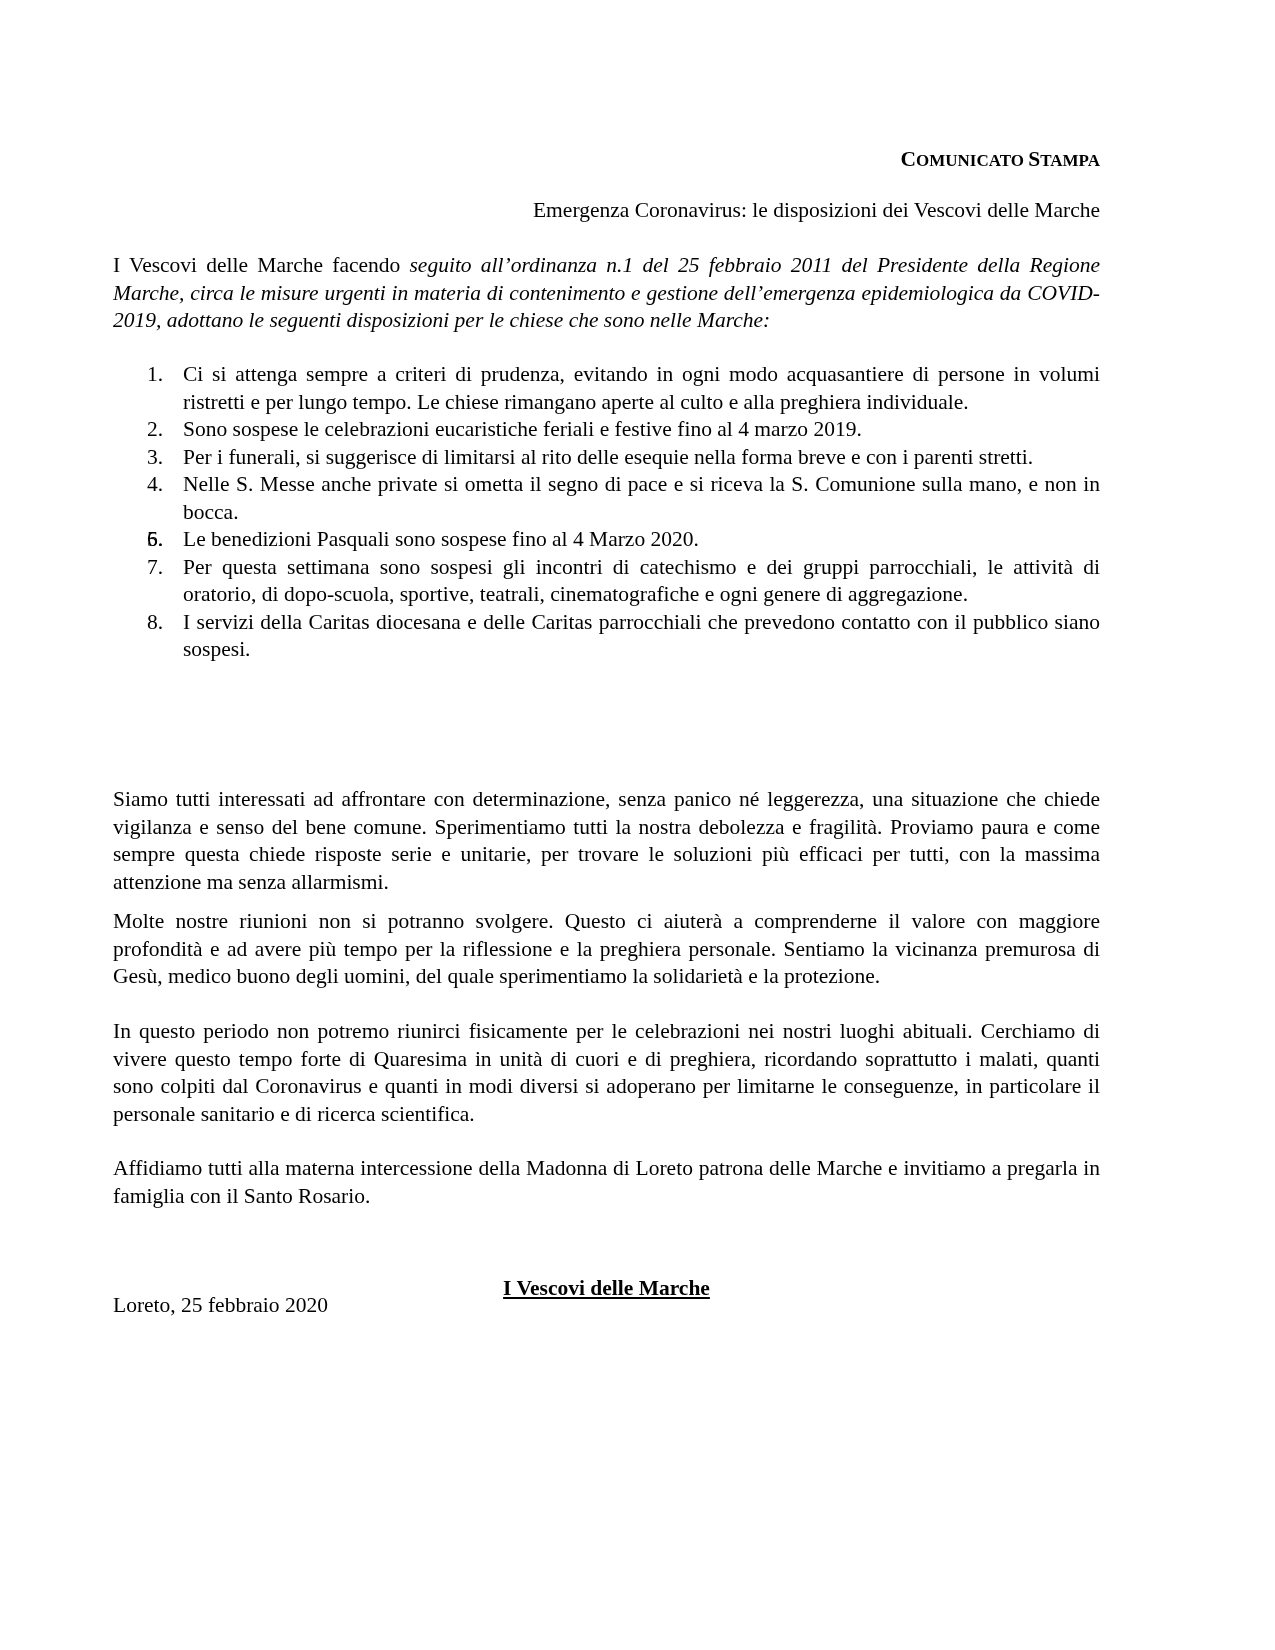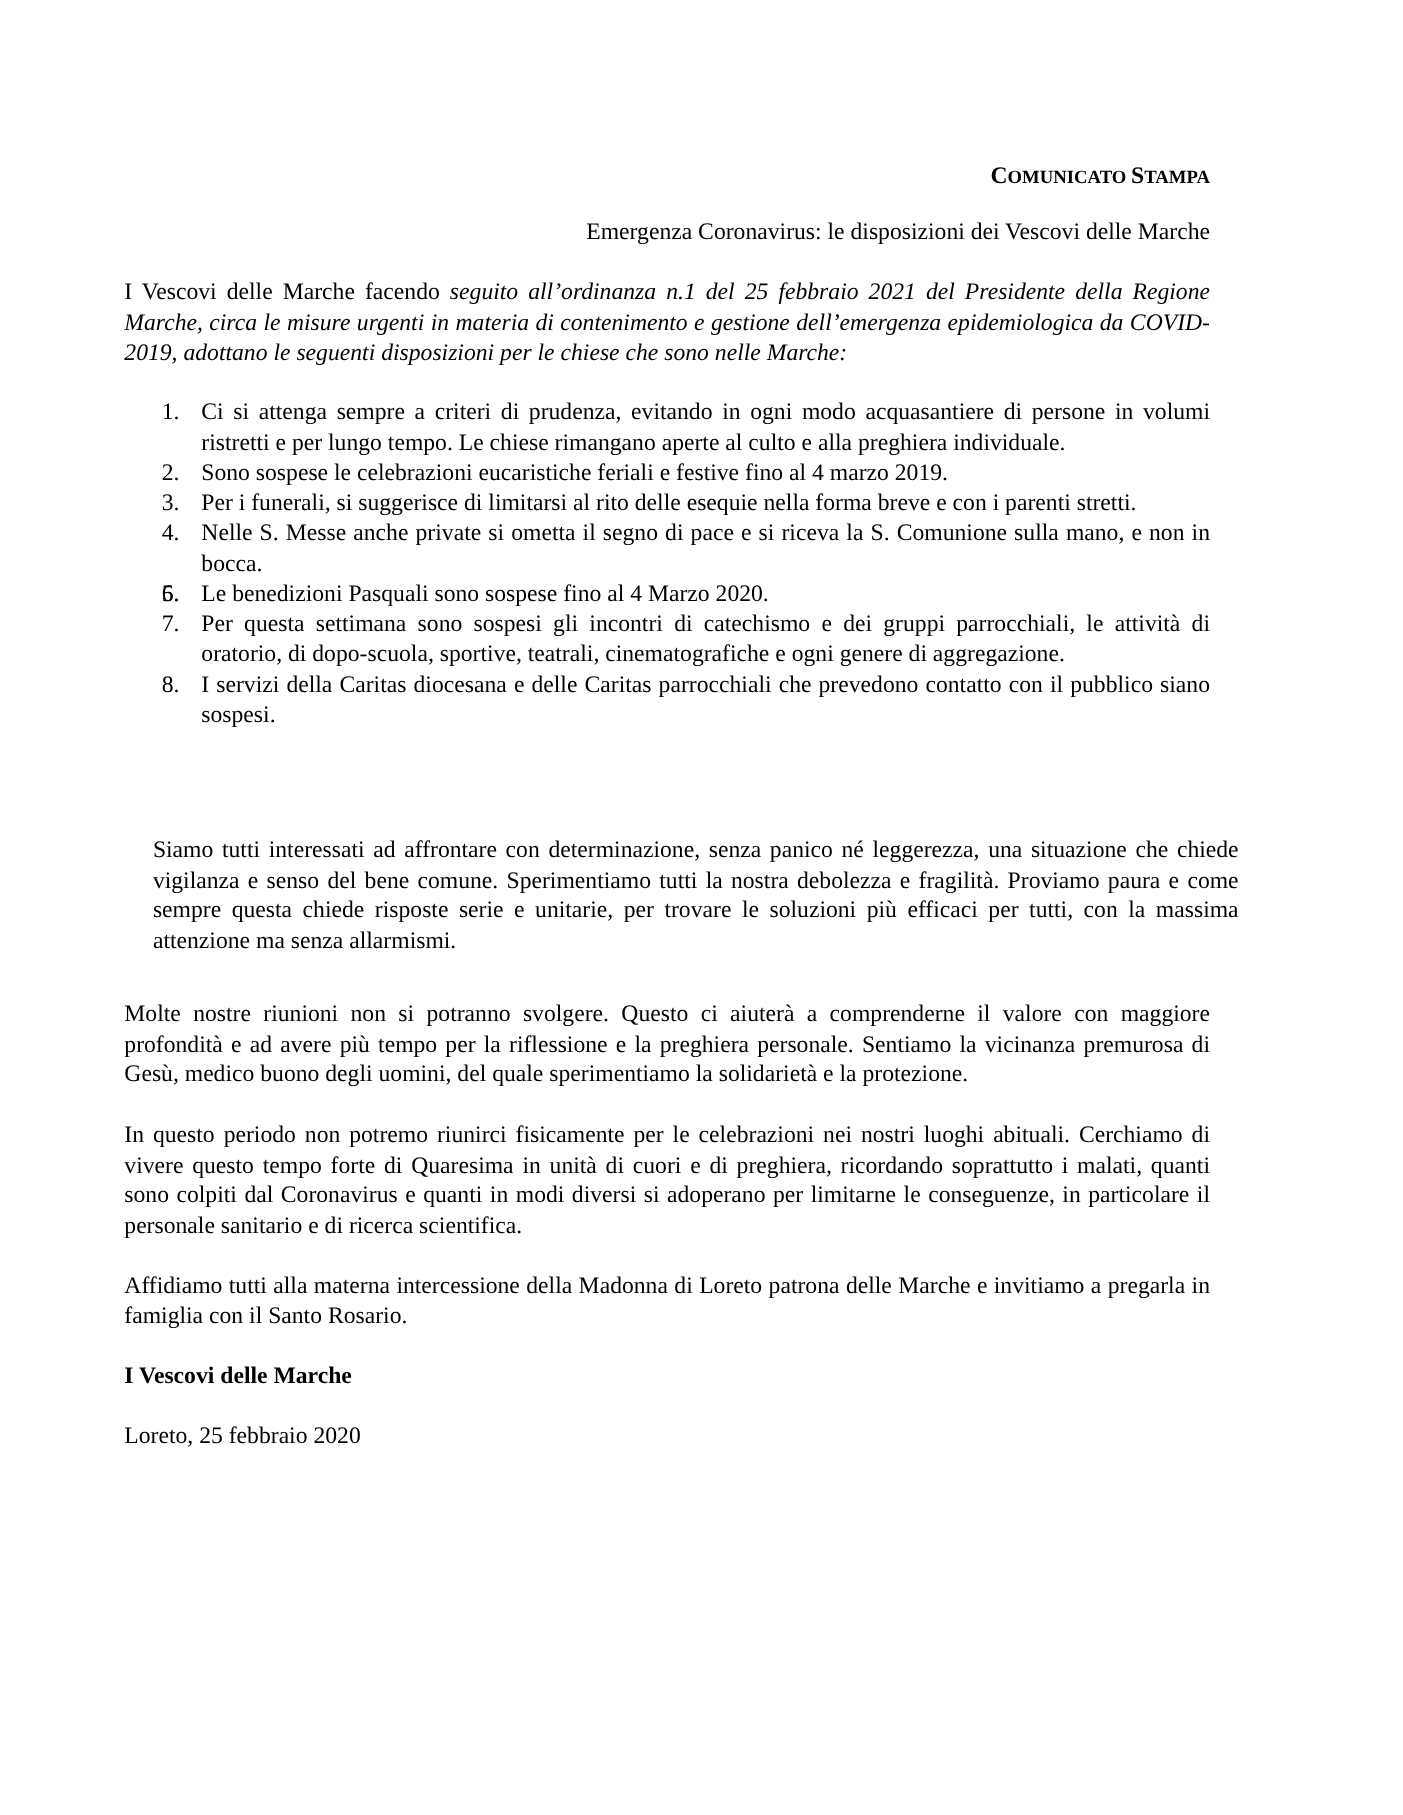--- a/index.html
+++ b/index.html
@@ -19,36 +19,36 @@
     }
     .intro { position: absolute; top: 252px; left: 0; width: 987px; text-align: justify; }
     .intro em { font-style: italic; }
     ol.list {
       position: absolute; top: 361px; left: 0; width: 987px;
       margin: 0; padding: 0; list-style: none;
     }
     ol.list li { position: relative; padding-left: 70px; text-align: justify; }
     ol.list li .num { position: absolute; left: 34px; top: 0; }
     .para { position: absolute; left: 0; width: 987px; text-align: justify; }
-    .p1 { top: 759px; margin-left: 26px; }
+    .p1 { top: 786px; }
     .p2 { top: 908px; }
     .p3 { top: 1018px; }
     .p4 { top: 1155px; }
-    .signature { position: absolute; top: 1237px; left: 0; width: 987px; text-align: left; font-weight: bold; }
+    .signature { position: absolute; top: 1275px; left: 0; width: 987px; text-align: center; font-weight: bold; text-decoration: underline; }
     .place-date { position: absolute; top: 1292px; left: 0; }
   </style>
 </head>
 <body>
 
 <div class="page">
   <div class="heading"><span class="big">C</span><span>OMUNICATO </span><span class="big">S</span><span>TAMPA</span></div>
 
   <div class="subtitle">Emergenza Coronavirus: le disposizioni dei Vescovi delle Marche</div>
 
-  <div class="intro"><span>I Vescovi delle Marche facendo </span><em>seguito all’ordinanza n.1 del 25 febbraio 2021 del Presidente della Regione Marche, circa le misure urgenti in materia di contenimento e gestione dell’emergenza epidemiologica da COVID-2019, adottano le seguenti disposizioni per le chiese che sono nelle Marche:</em></div>
+  <div class="intro"><span>I Vescovi delle Marche facendo </span><em>seguito all’ordinanza n.1 del 25 febbraio 2011 del Presidente della Regione Marche, circa le misure urgenti in materia di contenimento e gestione dell’emergenza epidemiologica da COVID-2019, adottano le seguenti disposizioni per le chiese che sono nelle Marche:</em></div>
 
   <ol class="list">
     <li><span class="num">1.</span><span>Ci si attenga sempre a criteri di prudenza, evitando in ogni modo acquasantiere di persone in volumi ristretti e per lungo tempo. Le chiese rimangano aperte al culto e alla preghiera individuale.</span></li>
     <li><span class="num">2.</span><span>Sono sospese le celebrazioni eucaristiche feriali e festive fino al 4 marzo 2019.</span></li>
     <li><span class="num">3.</span><span>Per i funerali, si suggerisce di limitarsi al rito delle esequie nella forma breve e con i parenti stretti.</span></li>
     <li><span class="num">4.</span><span>Nelle S. Messe anche private si ometta il segno di pace e si riceva la S. Comunione sulla mano, e non in bocca.</span></li>
     <li><span class="num">5.</span></li>
     <li><span class="num">6.</span><span>Le benedizioni Pasquali sono sospese fino al 4 Marzo 2020.</span></li>
     <li><span class="num">7.</span><span>Per questa settimana sono sospesi gli incontri di catechismo e dei gruppi parrocchiali, le attività di oratorio, di dopo-scuola, sportive, teatrali, cinematografiche e ogni genere di aggregazione.</span></li>
     <li><span class="num">8.</span><span>I servizi della Caritas diocesana e delle Caritas parrocchiali che prevedono contatto con il pubblico siano sospesi.</span></li>

